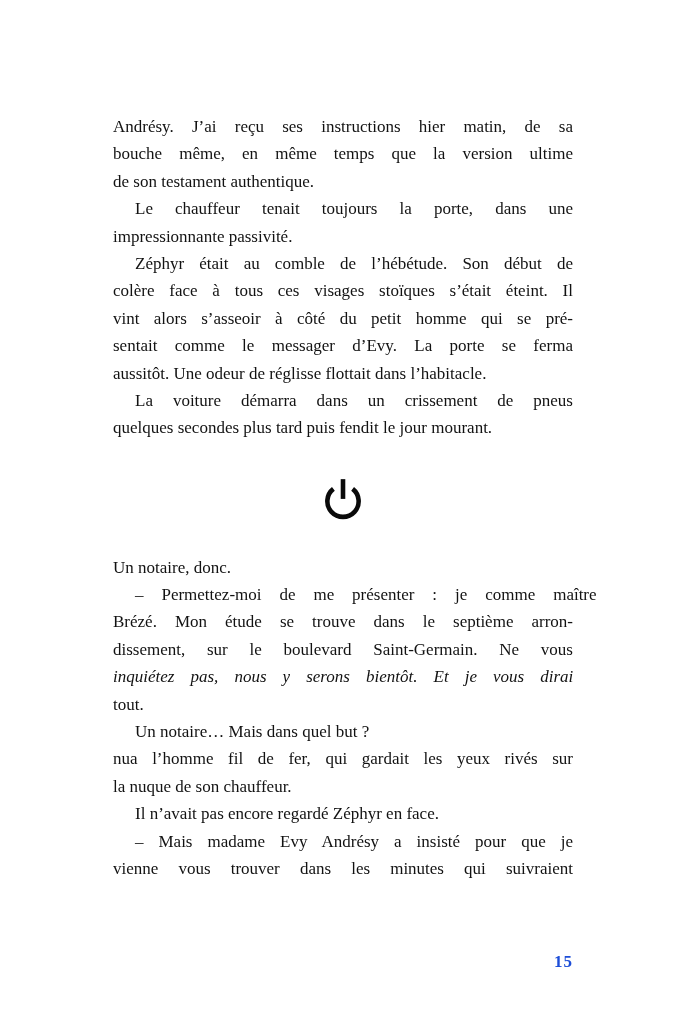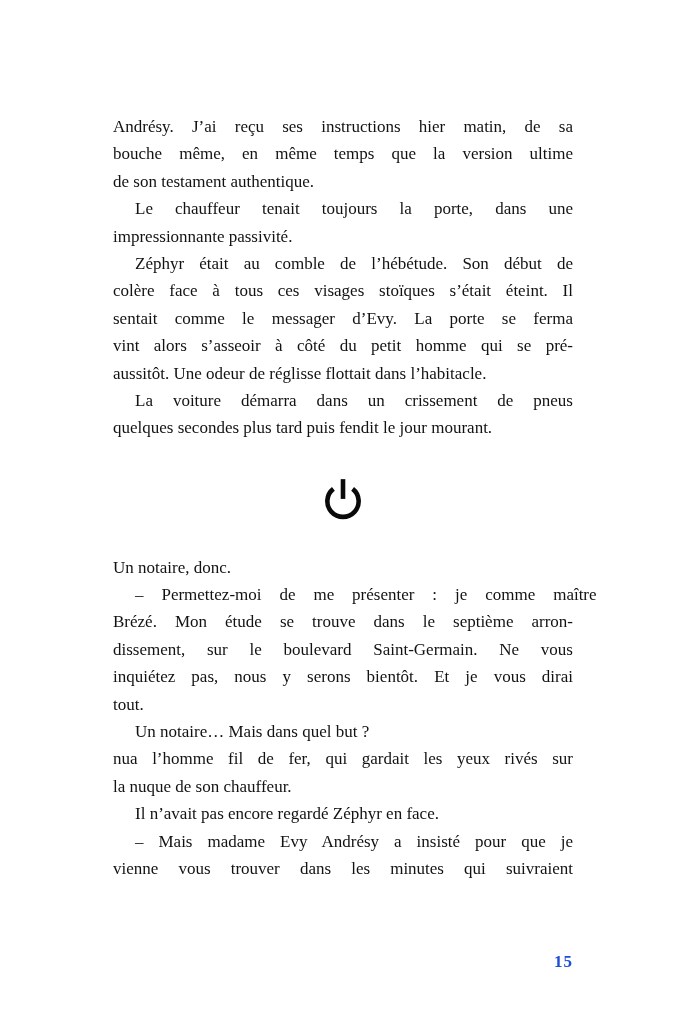--- a/index.html
+++ b/index.html
@@ -73,22 +73,22 @@
           <div class="line just"><span class="lt" style="word-spacing: 12.8281px;">bouche même, en même temps que la version ultime</span></div>
           <div class="line"><span class="lt">de son testament authentique.</span></div>
         </div>
         <div class="para">
           <div class="line just indent"><span class="lt" style="word-spacing: 17.8371px;">Le chauffeur tenait toujours la porte, dans une</span></div>
           <div class="line"><span class="lt">impressionnante passivité.</span></div>
         </div>
         <div class="para">
           <div class="line just indent"><span class="lt" style="word-spacing: 10.9062px;">Zéphyr était au comble de l’hébétude. Son début de</span></div>
           <div class="line just"><span class="lt" style="word-spacing: 10.5156px;">colère face à tous ces visages stoïques s’était éteint. Il</span></div>
+          <div class="line just"><span class="lt" style="word-spacing: 10.1203px;">vint alors s’asseoir à côté du petit homme qui se pré-</span></div>
           <div class="line just"><span class="lt" style="word-spacing: 13.0879px;">sentait comme le messager d’Evy. La porte se ferma</span></div>
-          <div class="line just"><span class="lt" style="word-spacing: 10.1203px;">vint alors s’asseoir à côté du petit homme qui se pré-</span></div>
           <div class="line"><span class="lt">aussitôt. Une odeur de réglisse flottait dans l’habitacle.</span></div>
         </div>
         <div class="para">
           <div class="line just indent"><span class="lt" style="word-spacing: 15.7009px;">La voiture démarra dans un crissement de pneus</span></div>
           <div class="line"><span class="lt">quelques secondes plus tard puis fendit le jour mourant.</span></div>
         </div>
       </div>
 
     <div class="divider">
       <svg viewBox="0 0 100 100" fill="none" stroke="#0a0a0a" stroke-width="10">
@@ -98,21 +98,21 @@
     </div>
 
     <div id="section-2">
         <div class="para">
           <div class="line"><span class="lt">Un notaire, donc.</span></div>
         </div>
         <div class="para">
           <div class="line just indent"><span class="lt" style="word-spacing: 13.6797px;">– Permettez-moi de me présenter : je comme maître</span></div>
           <div class="line just"><span class="lt" style="word-spacing: 13.7754px;">Brézé. Mon étude se trouve dans le septième arron-</span></div>
           <div class="line just"><span class="lt" style="word-spacing: 17.4922px;">dissement, sur le boulevard Saint-Germain. Ne vous</span></div>
-          <div class="line just"><span class="lt" style="word-spacing: 11.8177px;">inquiétez pas, nous y serons bientôt. Et je vous dirai</span></div>
+          <div class="line just"><span class="lt" style="word-spacing: 11.8177px; font-style: italic;">inquiétez pas, nous y serons bientôt. Et je vous dirai</span></div>
           <div class="line"><span class="lt">tout.</span></div>
         </div>
         <div class="para">
           <div class="line indent"><span class="lt">Un notaire… Mais dans quel but ?</span></div>
         </div>
         <div class="para">
           <div class="line just"><span class="lt" style="word-spacing: 10.3313px;">nua l’homme fil de fer, qui gardait les yeux rivés sur</span></div>
           <div class="line"><span class="lt">la nuque de son chauffeur.</span></div>
         </div>
         <div class="para">

